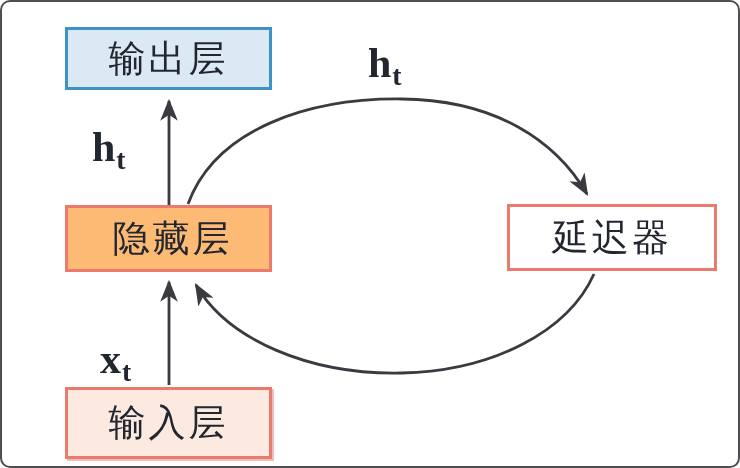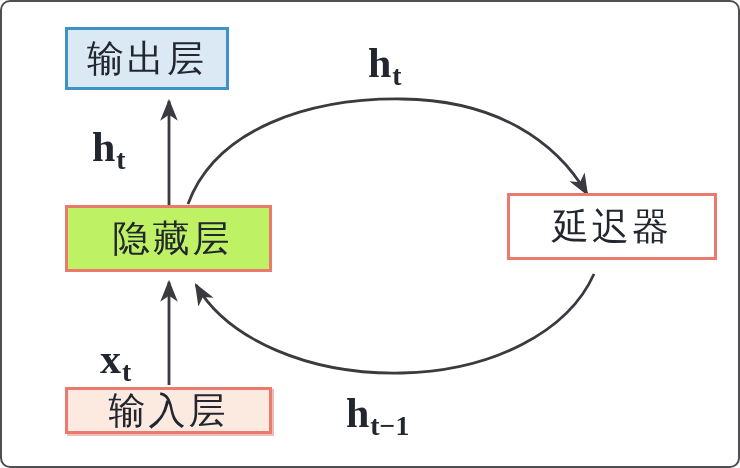--- a/index.html
+++ b/index.html
@@ -17,38 +17,38 @@
   .node{
     position:absolute;
     box-sizing:border-box;
     display:flex;align-items:center;justify-content:center;
     font-size:37px;
     letter-spacing:3px;
     color:var(--text,#22262e);
     background:#fff;
   }
   .node-output{
-    left:63px;top:25px;width:164px;height:63px;
+    left:63px;top:25px;width:207px;height:63px;
     border:3px solid var(--blue-border,#3e92c6);
     background:var(--blue-fill,#dbe9f5);
   }
   .node-hidden{
     left:63px;top:203px;width:207px;height:67px;
     border:3px solid var(--red-border,#ea7a6e);
-    background:#bef264;
+    background:#fdba74;
     padding-left:8px;
   }
   .node-input{
-    left:63px;top:385px;width:207px;height:47px;
+    left:63px;top:385px;width:207px;height:72px;
     border:3px solid var(--red-border,#ea7a6e);
     background:var(--peach-fill,#fce9e0);
     box-shadow:2px 2px 0 rgba(215,110,100,.45);
   }
   .node-delay{
-    left:505px;top:191px;width:210px;height:67px;
+    left:505px;top:202px;width:210px;height:67px;
     border:3px solid var(--red-border,#ea7a6e);
     background:#fff;
     align-items:center;
   }
   .math-label{
     position:absolute;
     font-family:"Liberation Serif","DejaVu Serif",serif;
     font-weight:bold;
     font-size:42px;line-height:1;
     color:var(--text,#22262e);
@@ -107,17 +107,14 @@
   </div>
 
   <div class="math-label lbl-ht-left">
     <span>h</span><sub>t</sub>
   </div>
 
   <div class="math-label lbl-xt">
     <span>x</span><sub>t</sub>
   </div>
 
-  <div class="math-label lbl-ht1">
-    <span>h</span><sub>t−1</sub>
-  </div>
 
 </div>
 
 </body></html>

